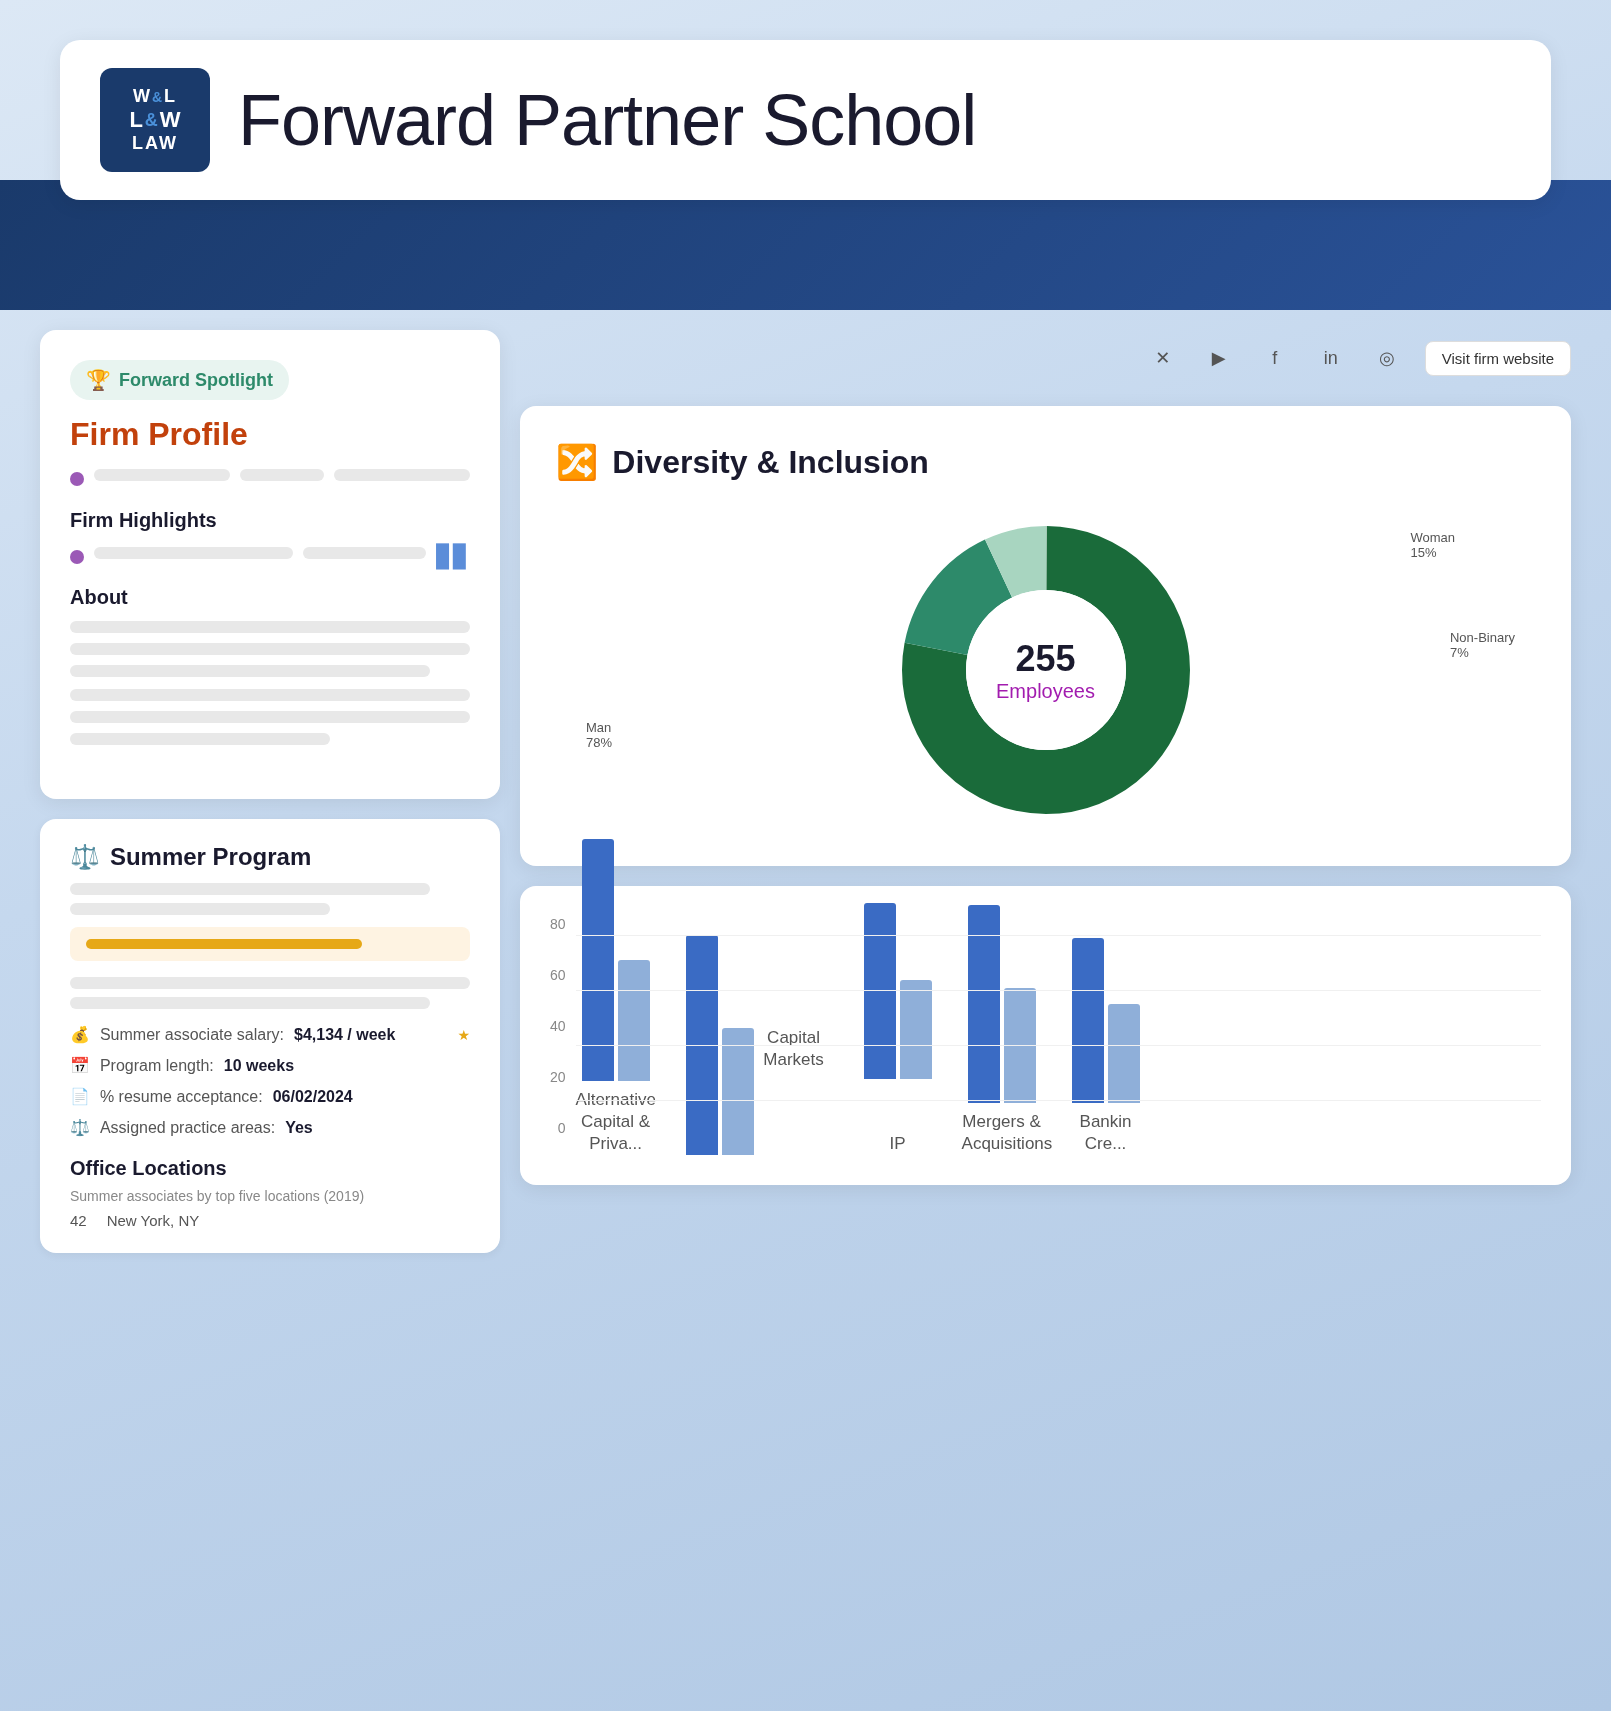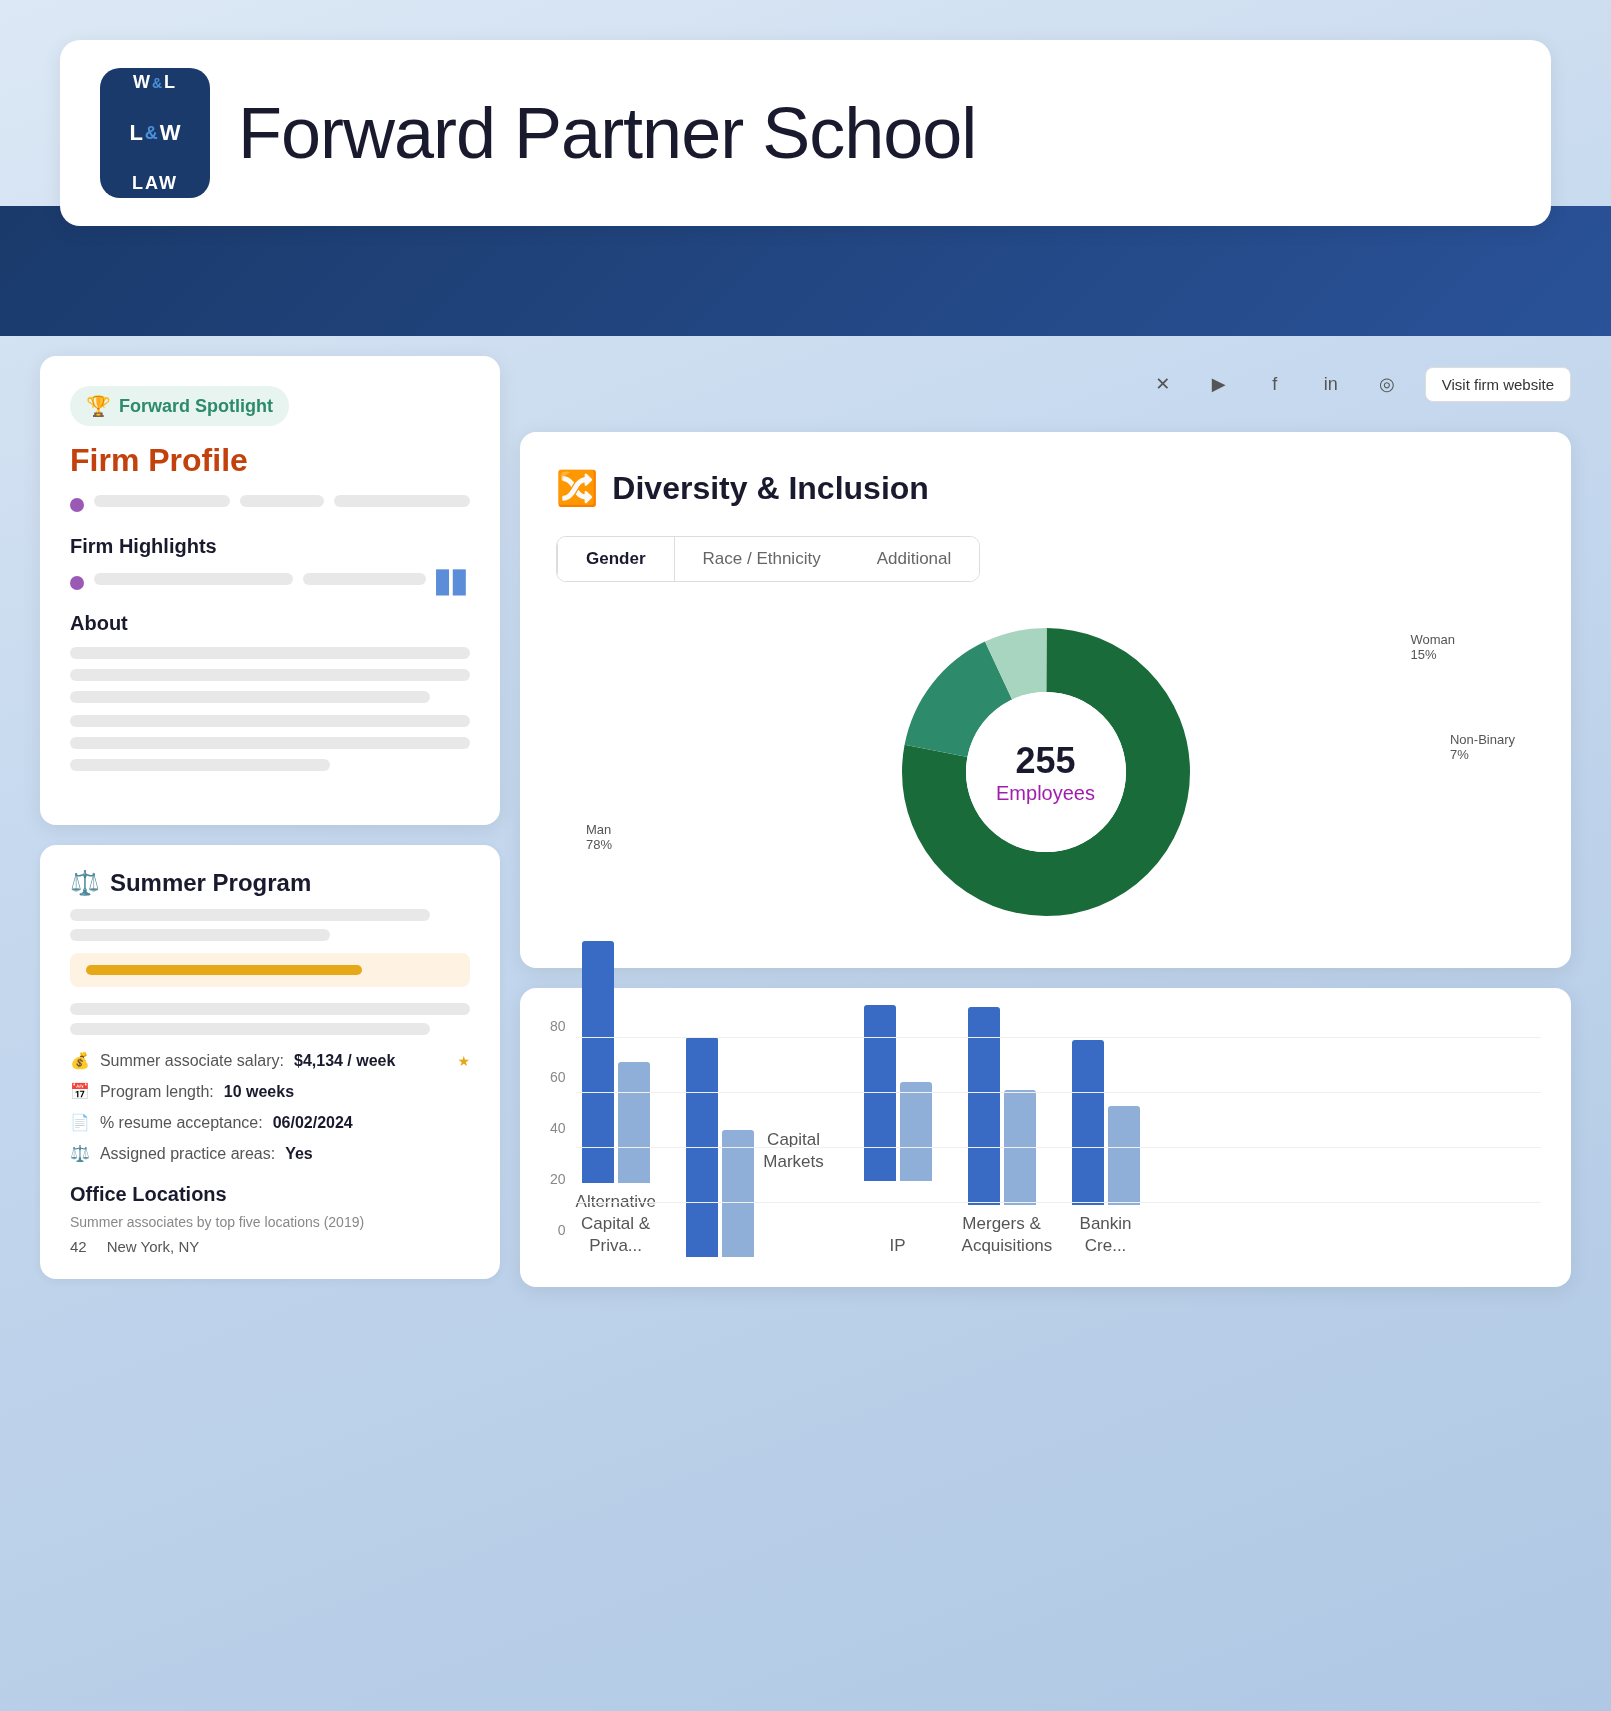--- a/index.html
+++ b/index.html
@@ -20,29 +20,28 @@
       margin: 40px 60px 0 60px;
       display: flex;
       align-items: center;
       gap: 28px;
       box-shadow: 0 4px 20px rgba(0,0,0,0.08);
       position: relative;
       z-index: 10;
     }
     .logo-box {
       width: 110px;
-      height: 130px;
+      height: 104px;
       background: #1a3a6b;
-      border-radius: 20px;
+      border-radius: 12px;
       display: flex;
       flex-direction: column;
       align-items: center;
       justify-content: center;
       flex-shrink: 0;
-      gap: 27px;
     }
     .logo-text-top {
       color: white;
       font-size: 18px;
       font-weight: 700;
       letter-spacing: 2px;
     }
     .logo-text-mid {
       color: white;
       font-size: 22px;
@@ -516,25 +515,20 @@
       <div class="social-icon">◎</div>
       <button class="visit-btn">Visit firm website</button>
     </div>
 
     <div class="diversity-card">
       <div class="diversity-header">
         <span class="diversity-icon">🔀</span>
         <h2 class="diversity-title">Diversity &amp; Inclusion</h2>
       </div>
 
-      <div class="tabs">
-        <button class="tab active">Gender</button>
-        <button class="tab">Race / Ethnicity</button>
-        <button class="tab">Additional</button>
-      </div>
 
       <div class="chart-container">
         <svg class="donut-svg" viewBox="0 0 200 200">
 
           <circle cx="100" cy="100" r="70" fill="none" stroke="#1a6b3a" stroke-width="40" stroke-dasharray="342.9 96.9" stroke-dashoffset="109.95"></circle>
 
           <circle cx="100" cy="100" r="70" fill="none" stroke="#2d8a6a" stroke-width="40" stroke-dasharray="65.97 373.83" stroke-dashoffset="-232.95"></circle>
 
           <circle cx="100" cy="100" r="70" fill="none" stroke="#a8d5c0" stroke-width="40" stroke-dasharray="30.79 409.01" stroke-dashoffset="-298.92"></circle>
 

